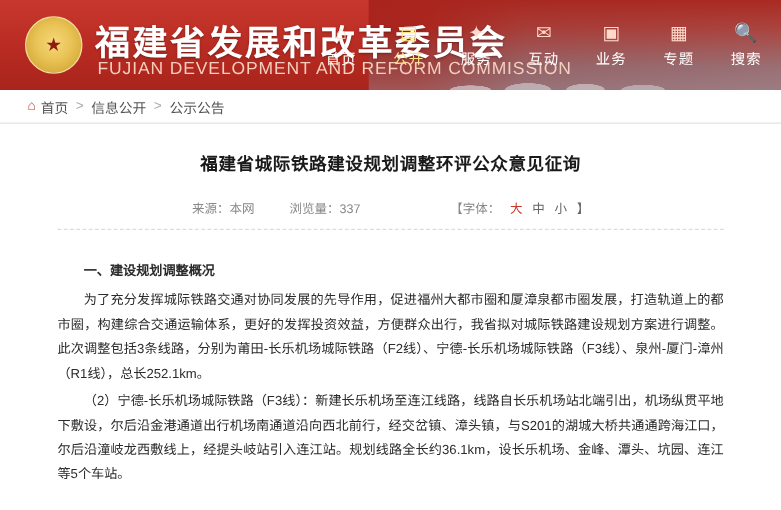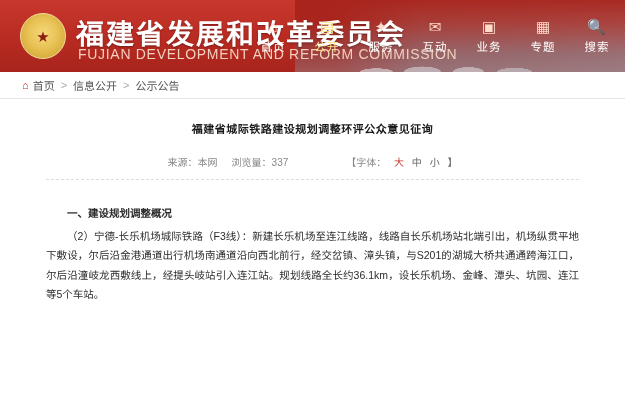--- a/index.html
+++ b/index.html
@@ -156,35 +156,35 @@
     margin: 0 6px;
     color: #aaa;
   }
 
   
   .article {
     padding: 22px 46px 0 46px;
   }
   .article-title {
     text-align: center;
-    font-size: 11px;
+    font-size: 14px;
     font-weight: bold;
     color: #1a1a1a;
     letter-spacing: 0.5px;
     line-height: 1.5;
   }
   .meta {
     margin-top: 16px;
     text-align: center;
     font-size: 10px;
     color: #888;
     display: flex;
     justify-content: center;
     align-items: center;
-    gap: 14px;
+    gap: 28px;
     flex-wrap: nowrap;
   }
   .meta-item { white-space: nowrap; }
   .font-size-group { white-space: nowrap; margin-left: 44px; }
   .fs-label { color: #888; }
   .fs-opt {
     margin-left: 5px;
     cursor: pointer;
     color: #666;
   }
@@ -294,19 +294,20 @@
         <span class="fs-opt">中</span>
         <span class="fs-opt">小</span>
         <span class="fs-opt">】</span>
       </span>
     </div>
 
     <div class="meta-rule"></div>
 
     <div class="body-text">
       <p class="section-head">一、建设规划调整概况</p>
+      <p>为了充分发挥城际铁路交通对协同发展的先导作用，促进福州大都市圈和厦漳泉都市圈发展，打造轨道上的都市圈，构建综合交通运输体系，更好的发挥投资效益，方便群众出行，我省拟对城际铁路建设规划方案进行调整。此次调整包括3条线路，分别为莆田-长乐机场城际铁路（F2线）、宁德-长乐机场城际铁路（F3线）、泉州-厦门-漳州（R1线），总长252.1km。</p>
       <p>（2）宁德-长乐机场城际铁路（F3线）：新建长乐机场至连江线路，线路自长乐机场站北端引出，机场纵贯平地下敷设，尔后沿金港通道出行机场南通道沿向西北前行，经交岔镇、漳头镇，与S201的湖城大桥共通通跨海江口，尔后沿潼岐龙西敷线上，经提头岐站引入连江站。规划线路全长约36.1km，设长乐机场、金峰、潭头、坑园、连江等5个车站。</p>
 
     </div>
   </div>
 
   <div class="fade"></div>
 </div>
 
 </body></html>

